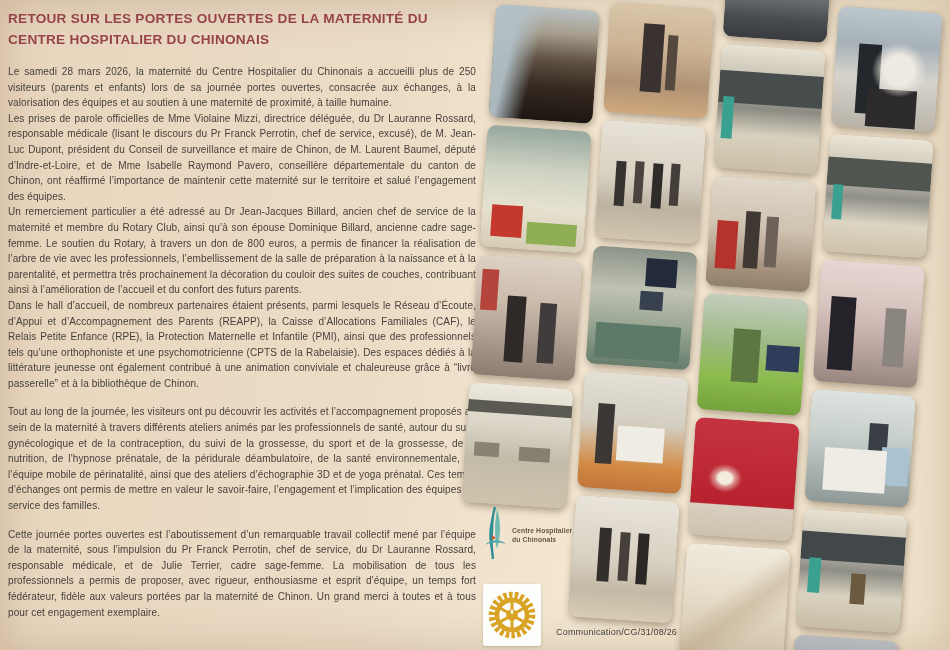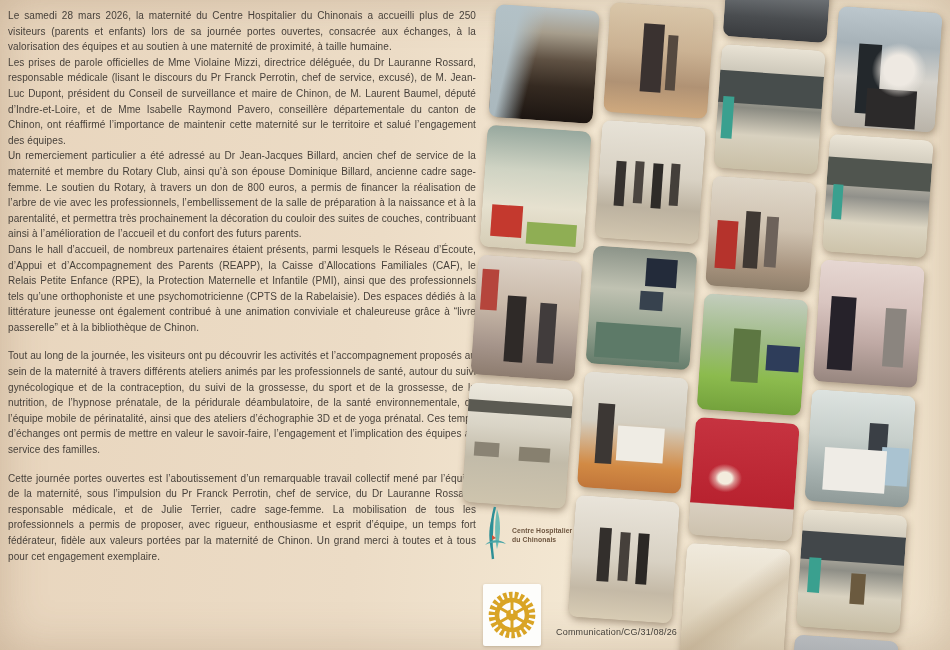--- a/index.html
+++ b/index.html
@@ -123,20 +123,21 @@
     box-shadow:0 1px 3px rgba(92,70,48,.25);
   }
   .credit{position:absolute;left:556px;top:627px;font-size:9px;color:#44403a;letter-spacing:.2px;}
 </style>
 </head>
 <body>
 
 <div class="page">
 
   <div class="text-col">
+    <h1 class="page-title">RETOUR SUR LES PORTES OUVERTES DE LA MATERNITÉ DU CENTRE HOSPITALIER DU CHINONAIS</h1>
     <p>Le samedi 28 mars 2026, la maternité du Centre Hospitalier du Chinonais a accueilli plus de 250 visiteurs (parents et enfants) lors de sa journée portes ouvertes, consacrée aux échanges, à la valorisation des équipes et au soutien à une maternité de proximité, à taille humaine.</p>
     <p>Les prises de parole officielles de Mme Violaine Mizzi, directrice déléguée, du Dr Lauranne Rossard, responsable médicale (lisant le discours du Pr Franck Perrotin, chef de service, excusé), de M. Jean-Luc Dupont, président du Conseil de surveillance et maire de Chinon, de M. Laurent Baumel, député d’Indre-et-Loire, et de Mme Isabelle Raymond Pavero, conseillère départementale du canton de Chinon, ont réaffirmé l’importance de maintenir cette maternité sur le territoire et salué l’engagement des équipes.</p>
     <p>Un remerciement particulier a été adressé au Dr Jean-Jacques Billard, ancien chef de service de la maternité et membre du Rotary Club, ainsi qu’à son épouse Dominique Billard, ancienne cadre sage-femme. Le soutien du Rotary, à travers un don de 800 euros, a permis de financer la réalisation de l’arbre de vie avec les professionnels, l’embellissement de la salle de préparation à la naissance et à la parentalité, et permettra très prochainement la décoration du couloir des suites de couches, contribuant ainsi à l’amélioration de l’accueil et du confort des futurs parents.</p>
     <p>Dans le hall d’accueil, de nombreux partenaires étaient présents, parmi lesquels le Réseau d’Écoute, d’Appui et d’Accompagnement des Parents (REAPP), la Caisse d’Allocations Familiales (CAF), le Relais Petite Enfance (RPE), la Protection Maternelle et Infantile (PMI), ainsi que des professionnels tels qu’une orthophoniste et une psychomotricienne (CPTS de la Rabelaisie). Des espaces dédiés à la littérature jeunesse ont également contribué à une animation conviviale et chaleureuse grâce à “livre passerelle” et à la bibliothèque de Chinon.</p>
     <p class="spaced">Tout au long de la journée, les visiteurs ont pu découvrir les activités et l’accompagnement proposés au sein de la maternité à travers différents ateliers animés par les professionnels de santé, autour du suivi gynécologique et de la contraception, du suivi de la grossesse, du sport et de la grossesse, de la nutrition, de l’hypnose prénatale, de la péridurale déambulatoire, de la santé environnementale, de l’équipe mobile de périnatalité, ainsi que des ateliers d’échographie 3D et de yoga prénatal. Ces temps d’échanges ont permis de mettre en valeur le savoir-faire, l’engagement et l’implication des équipes au service des familles.</p>
     <p class="spaced">Cette journée portes ouvertes est l’aboutissement d’un remarquable travail collectif mené par l’équipe de la maternité, sous l’impulsion du Pr Franck Perrotin, chef de service, du Dr Lauranne Rossard, responsable médicale, et de Julie Terrier, cadre sage-femme. La mobilisation de tous les professionnels a permis de proposer, avec rigueur, enthousiasme et esprit d’équipe, un temps fort fédérateur, fidèle aux valeurs portées par la maternité de Chinon. Un grand merci à toutes et à tous pour cet engagement exemplaire.</p>
   </div>
 
   <div class="collage">
     <div class="col col1">

